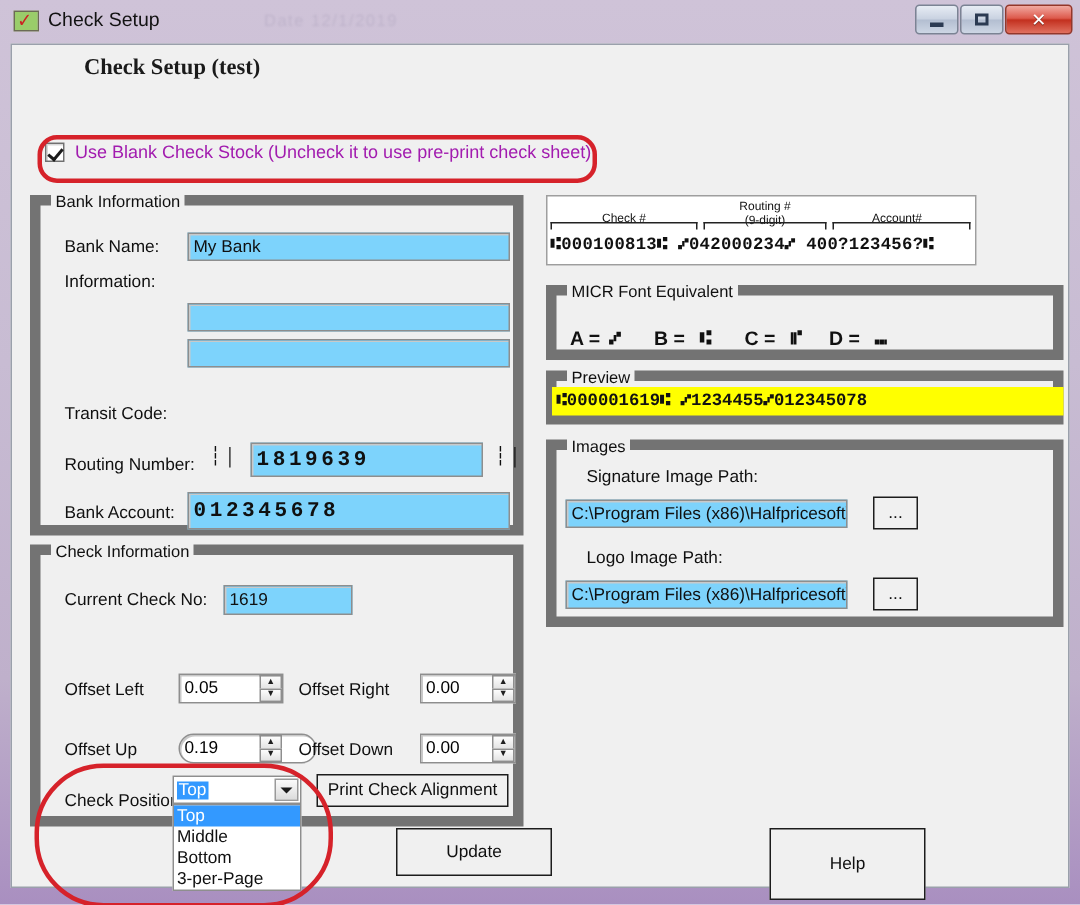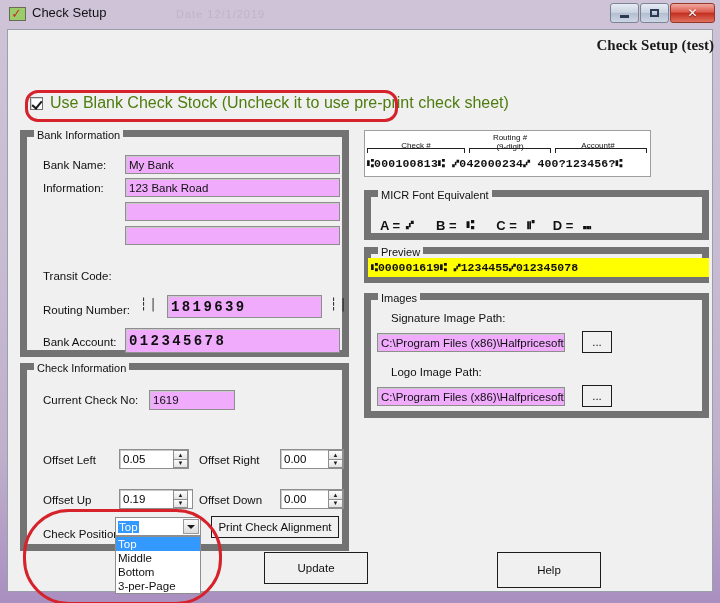--- a/index.html
+++ b/index.html
@@ -55,55 +55,55 @@
     text-shadow:0 1px 0 rgba(0,0,0,.45);
   }
 
   
   #client{
     position:absolute;left:7px;top:29px;width:706px;height:563px;
     background:#f0f0f0;border:1px solid #9aa0ab;box-sizing:border-box;
   }
 
   #page-title{
-    position:absolute;left:0;top:7px;width:706px;text-align:right;
+    position:absolute;left:0;top:7px;width:706px;text-align:left;
     font-family:"Liberation Serif","DejaVu Serif",serif;
     font-size:15px;font-weight:bold;color:#1a1a1a;
     padding-left:48px;box-sizing:border-box;
   }
 
   
   #blank-stock-row{
     position:absolute;left:22px;top:64px;display:flex;align-items:center;
   }
   .wincheck{
     width:13px;height:13px;background:#ffffff;border:1px solid #707070;
     box-sizing:border-box;position:relative;margin-right:7px;
     box-shadow:inset 1px 1px 0 #d9d9d9;
   }
   .wincheck::after{
     content:"";position:absolute;left:3px;top:1px;width:4px;height:8px;
     border:solid #1b1b1b;border-width:0 2px 2px 0;transform:rotate(40deg);
   }
-  #blank-stock-label{font-size:16px;color:#4d7c0f;}
+  #blank-stock-label{font-size:12px;color:#a21caf;}
 
   
   .group{
     position:absolute;border:7px solid #737373;box-sizing:border-box;
     background:transparent;
   }
   .group > .legend{
     position:absolute;top:-8px;left:7px;background:#f0f0f0;padding:0 3px;
     font-size:11px;color:#101010;white-space:nowrap;
   }
 
   .lbl{position:absolute;font-size:11.5px;color:#101010;white-space:nowrap;}
 
   .tbox{
-    position:absolute;background:#f0abfc;border:1px solid #8e8e8e;
+    position:absolute;background:#7dd3fc;border:1px solid #8e8e8e;
     box-sizing:border-box;font-size:11.5px;color:#101010;
     padding:2px 3px;overflow:hidden;white-space:nowrap;
     box-shadow:inset 1px 1px 0 #c9c9c9;
     font-family:"Liberation Sans",sans-serif;
     display:flex;align-items:center;
   }
   .micr{
     font-family:"Liberation Mono","DejaVu Sans Mono",monospace;
     letter-spacing:2.4px;font-size:14px;font-weight:bold;
   }
@@ -230,21 +230,20 @@
       <div id="blank-stock-label">Use Blank Check Stock (Uncheck it to use pre-print check sheet)</div>
     </div>
 
     <div class="group" style="left:12px;top:100px;width:329px;height:227px;">
       <div class="legend">Bank Information</div>
 
       <div class="lbl" style="left:16px;top:22px;">Bank Name:</div>
       <div class="tbox" style="left:98px;top:18px;width:215px;height:19px;">My Bank</div>
 
       <div class="lbl" style="left:16px;top:45px;">Information:</div>
-      <div class="tbox" style="left:98px;top:41px;width:215px;height:19px;">123 Bank Road</div>
       <div class="tbox" style="left:98px;top:65px;width:215px;height:19px;"></div>
       <div class="tbox" style="left:98px;top:89px;width:215px;height:19px;"></div>
 
       <div class="lbl" style="left:16px;top:133px;">Transit Code:</div>
 
       <div class="lbl" style="left:16px;top:167px;">Routing Number:</div>
       <div class="lbl micr" style="left:113px;top:160px;font-size:12px;">┆│</div>
       <div class="tbox micr" style="left:140px;top:158px;width:155px;height:23px;">1819639</div>
       <div class="lbl micr" style="left:303px;top:160px;font-size:12px;">┆│</div>
 
@@ -271,21 +270,21 @@
       <div class="spin-wrap" style="left:253px;top:79px;width:64px;height:20px;">
         <div class="spin-box" style="width:64px;height:20px;">0.00</div>
         <div class="spin-btns" style="right:1px;">
           <div>▲</div>
           <div>▼</div>
         </div>
       </div>
 
       <div class="lbl" style="left:16px;top:124px;">Offset Up</div>
       <div class="spin-wrap" style="left:92px;top:119px;width:70px;height:20px;">
-        <div class="spin-box" style="width:74px;height:20px;">0.19</div>
+        <div class="spin-box" style="width:92px;height:20px;border-radius:10px;">0.19</div>
         <div class="spin-btns" style="right:1px;">
           <div>▲</div>
           <div>▼</div>
         </div>
       </div>
 
       <div class="lbl" style="left:172px;top:124px;">Offset Down</div>
       <div class="spin-wrap" style="left:253px;top:119px;width:64px;height:20px;">
         <div class="spin-box" style="width:64px;height:20px;">0.00</div>
         <div class="spin-btns" style="right:1px;">
@@ -347,18 +346,18 @@
       <div class="tbox" style="left:6px;top:33px;width:188px;height:19px;">C:\Program Files (x86)\Halfpricesoft\e</div>
       <div class="btn" style="left:211px;top:31px;width:30px;height:22px;">...</div>
 
       <div class="lbl" style="left:20px;top:66px;">Logo Image Path:</div>
       <div class="tbox" style="left:6px;top:87px;width:188px;height:19px;">C:\Program Files (x86)\Halfpricesoft\e</div>
       <div class="btn" style="left:211px;top:85px;width:30px;height:22px;">...</div>
     </div>
 
 
     <div class="btn" style="left:256px;top:522px;width:104px;height:32px;">Update</div>
-    <div class="btn" style="left:489px;top:522px;width:104px;height:36px;">Help</div>
+    <div class="btn" style="left:505px;top:522px;width:104px;height:48px;">Help</div>
 
     <div class="annot" id="annot-checkbox"></div>
     <div class="annot" id="annot-position"></div>
   </div>
 </div>
 
 </body></html>

